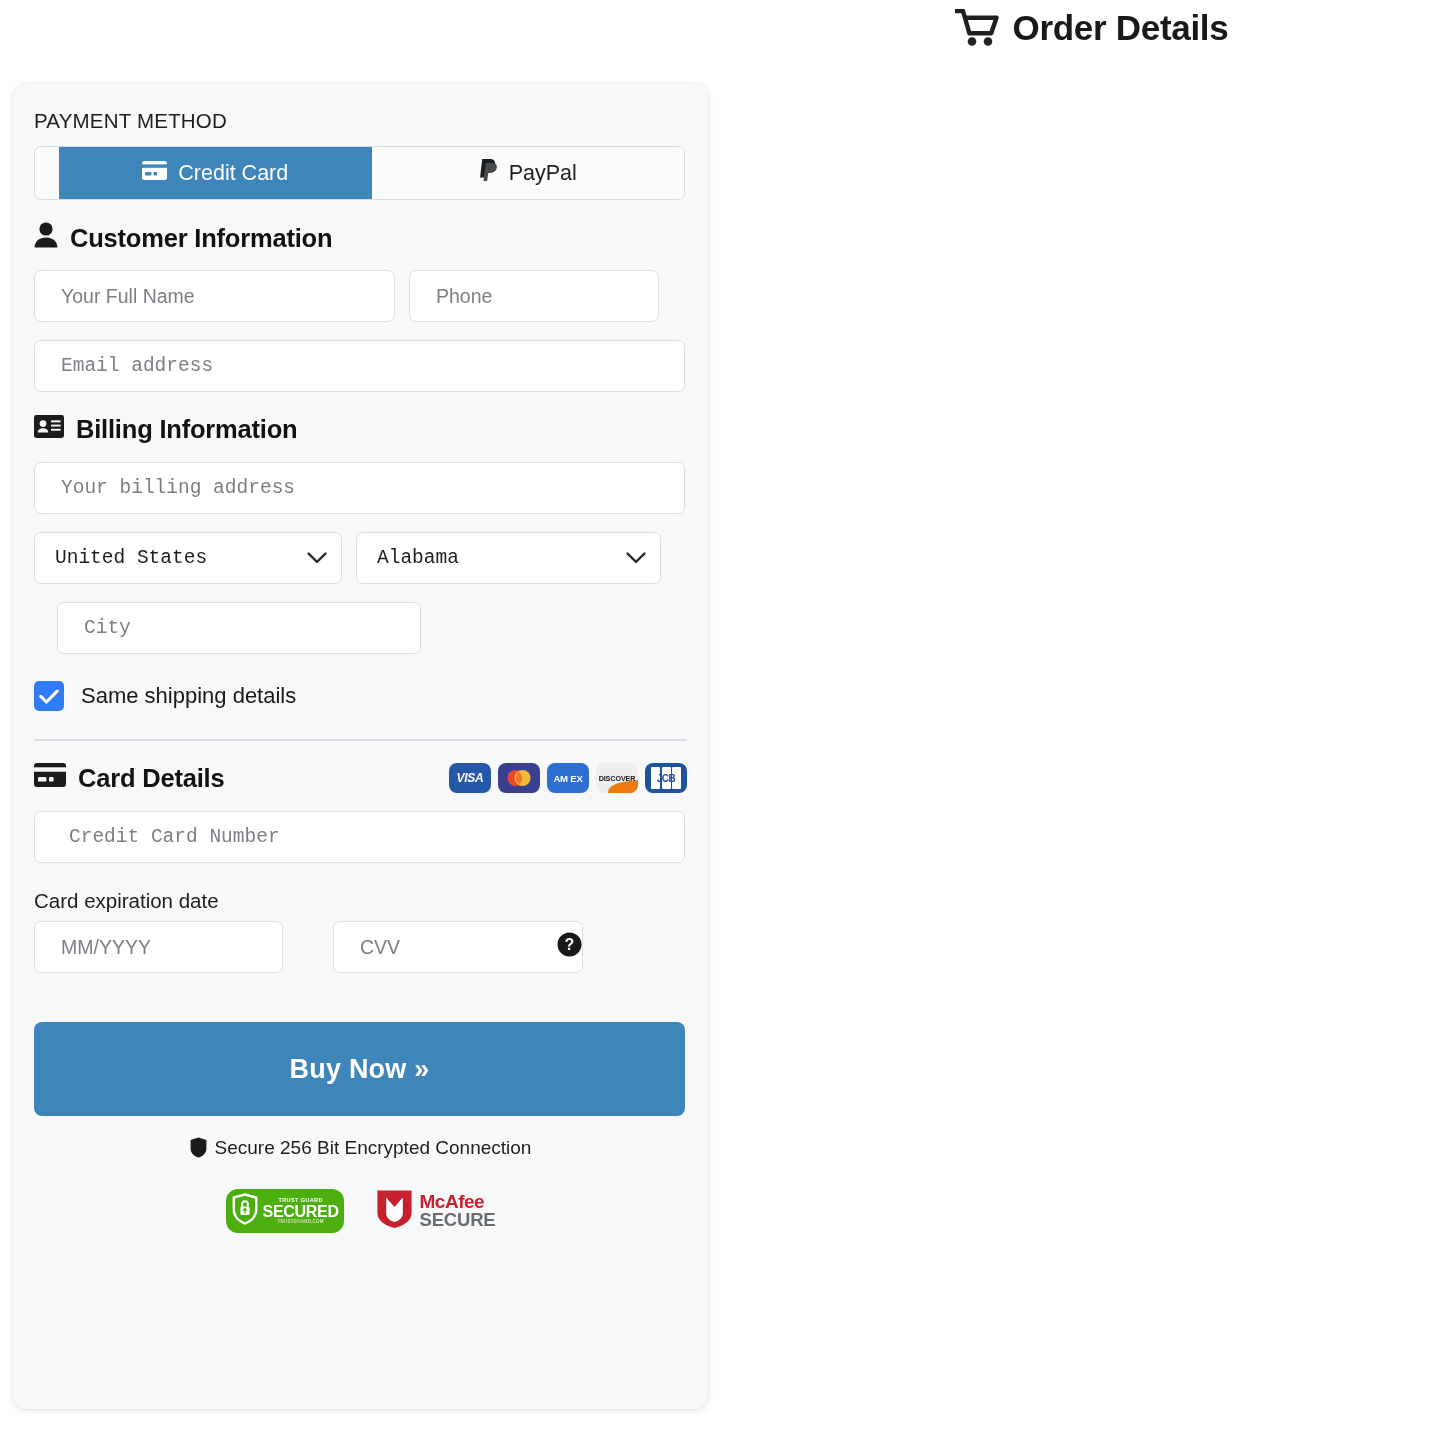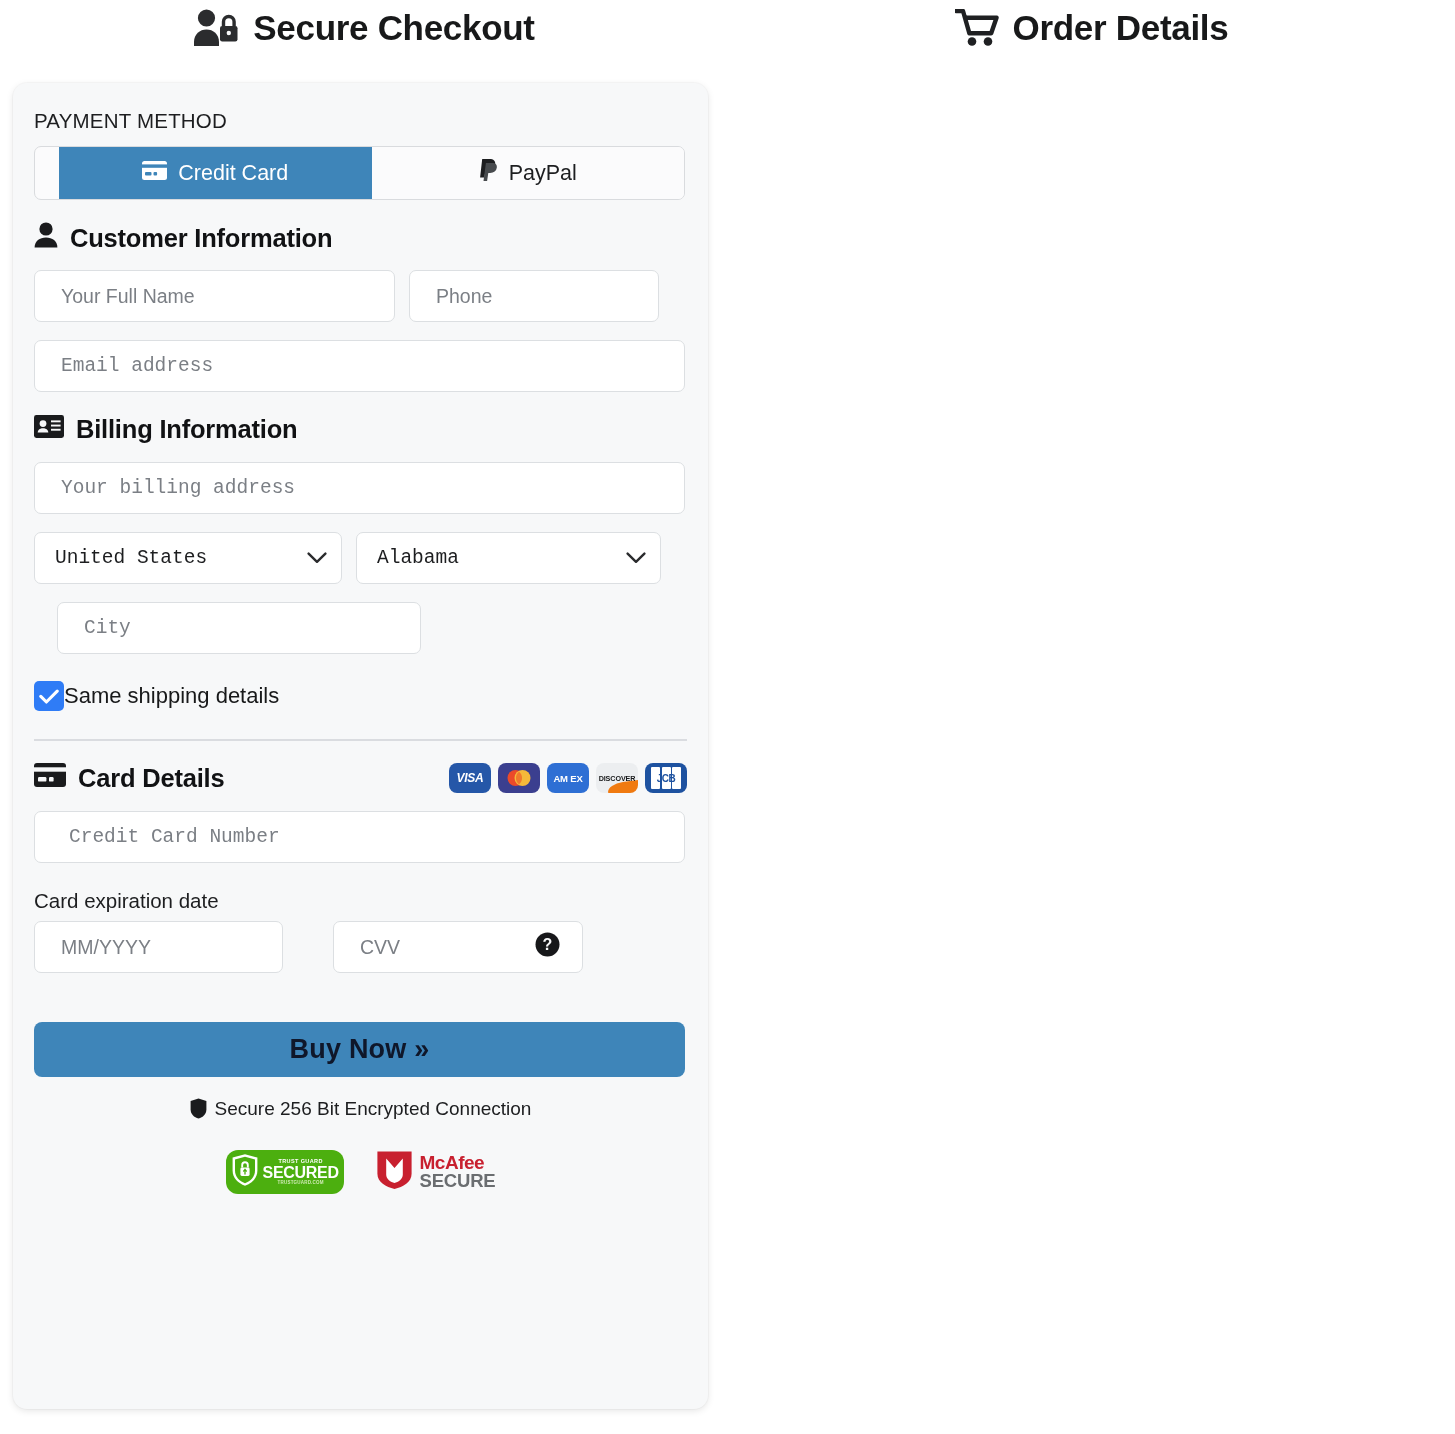--- a/index.html
+++ b/index.html
@@ -71,21 +71,21 @@
   .fld.sel {
     padding: 0 14px 0 20px; color: #1d1e20;
     justify-content: space-between; cursor: pointer;
   }
   .chev { color: #2a2b2d; display: flex; }
 
   .mt16 { margin-top: 16px; }
   .mt18 { margin-top: 18px; font-family: Liberation Mono, monospace; }
 
   .checkbox-row {
-    display: flex; align-items: center; 
+    display: flex; align-items: center; gap: 17px;
     margin-top: 27px;
   }
   .cbox {
     width: 30px; height: 30px; border-radius: 5px;
     background: #2f7cf6; display: flex;
     align-items: center; justify-content: center;
     cursor: pointer; flex: none;
   }
   .cbox-label { font-size: 22px; color: #18191a; }
 
@@ -99,23 +99,23 @@
   .brand {
     width: 42px; height: 30px; border-radius: 8px;
     display: flex; align-items: center; justify-content: center;
     overflow: hidden;
   }
 
   .exp-label { font-size: 20.5px; color: #1d1e20; margin-top: 26px; margin-bottom: 8px; }
 
   .buy-btn {
     margin-top: 49px;
-    height: 55px; width: 651px;
+    height: 94px; width: 651px;
     background: #3e85b9; border: none; border-radius: 8px;
-    color: #0f172a; font-size: 27px; font-weight: 700;
+    color: #ffffff; font-size: 27px; font-weight: 700;
     display: flex; align-items: center; justify-content: center;
     cursor: pointer; letter-spacing: .2px;
   }
   .secure-note {
     display: flex; justify-content: center; gap: 8px;
     margin-top: 21px; font-size: 19px; color: #1d1e20;
   }
   .badges {
     display: flex; align-items: center; justify-content: center; gap: 32px;
     margin-top: 26px;
@@ -137,32 +137,20 @@
   .mc-top { font-size: 19px; font-weight: 700; color: #c8202f; letter-spacing: -.5px; }
   .mc-bot { font-size: 18.5px; font-weight: 700; color: #6a6d70; letter-spacing: -.2px; }
 </style>
 </head>
 <body>
 
 <div class="page">
 
   <div class="left-col">
 
-    <div class="section-header">
-      <span class="hdr-icon">
-        <svg width="46" height="38" viewBox="0 0 46 38">
-          <circle cx="13.5" cy="9" r="8.6" fill="#2b2c2e"></circle>
-          <path d="M1 33c0-7.6 5.8-12.4 12.5-12.4S26 25.4 26 33v4H1z" fill="#2b2c2e"></path>
-          <rect x="27" y="17" width="17.5" height="15.5" rx="2.2" fill="#2b2c2e"></rect>
-          <path d="M30.5 17v-4.2a5.3 5.3 0 0 1 10.6 0V17" fill="none" stroke="#2b2c2e" stroke-width="3.4"></path>
-          <circle cx="35.8" cy="24" r="2.2" fill="#f7f8f9"></circle>
-        </svg>
-      </span>
-      <span>Secure Checkout</span>
-    </div>
 
     <div class="checkout-card">
 
       <div class="pm-label">PAYMENT METHOD</div>
 
       <div class="pm-tabs">
         <div class="pm-tab active">
           <span>
             <svg width="25" height="19" viewBox="0 0 25 19">
               <rect x="0" y="0" width="25" height="19" rx="2.5" fill="#ffffff"></rect>
@@ -306,21 +294,21 @@
       <div class="fld mt18" style="width:651px;padding-left:34px">
         <span>Credit Card Number</span>
       </div>
 
       <div class="exp-label">Card expiration date</div>
 
       <div class="row">
         <div class="fld" style="width:249px">
           <span>MM/YYYY</span>
         </div>
-        <div class="fld" style="width:250px;margin-left:36px;justify-content:space-between;padding-right:22px">
+        <div class="fld" style="width:250px;margin-left:36px;justify-content:space-between;">
           <span>CVV</span>
           <span>
             <svg width="25" height="25" viewBox="0 0 25 25">
               <circle cx="12.5" cy="12.5" r="12" fill="#17181a"></circle>
               <text x="12.5" y="18.2" text-anchor="middle" font-family="Liberation Sans, sans-serif" font-size="16" font-weight="700" fill="#f7f8f9">?</text>
             </svg>
           </span>
         </div>
       </div>
 

